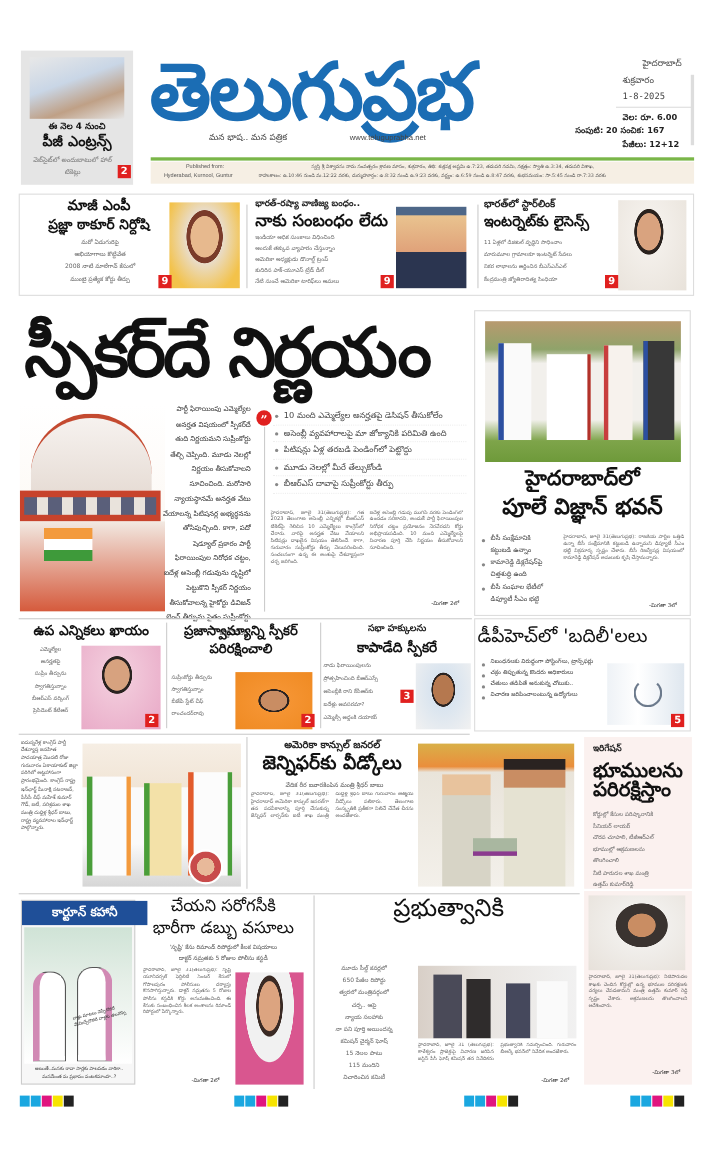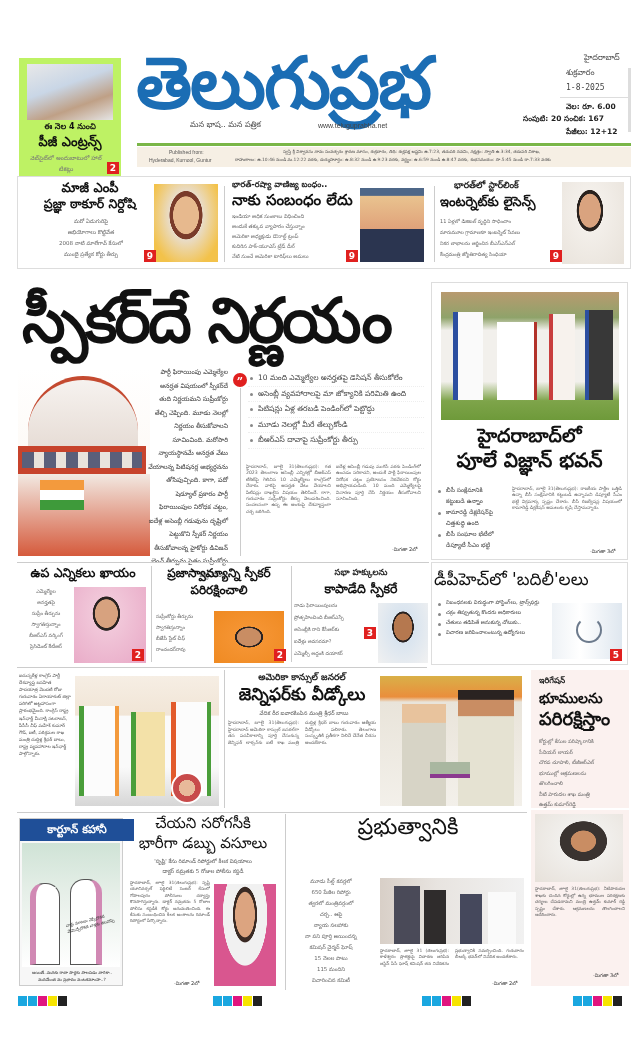--- a/index.html
+++ b/index.html
@@ -13,21 +13,21 @@
   .bullet-list li::before { content: ""; position: absolute; left: 2px; top: 6px; width: 3px; height: 3px; background: #888; border-radius: 50%; }
   .cmyk { position: absolute; display: flex; gap: 1px; }
   .cmyk span { width: 9px; height: 10px; display: block; }
   .vline { position: absolute; width: 1px; background: #ccc; }
   .hline { position: absolute; height: 1px; background: #ccc; }
   .para { text-align: justify; }
 </style>
 </head>
 <body>
 
-<div class="box" style="left:19px;top:58px;width:102px;height:122px;background:#bef264;border:none;">
+<div class="box" style="left:19px;top:46px;width:102px;height:122px;background:#e5e5e5;border:none;">
   <div class="photo" style="left:8px;top:6px;width:86px;height:56px;background:linear-gradient(160deg,#e8e8e8 0%,#c9d6e6 40%,#bfa086 70%,#e5e5e5 100%);"></div>
   <div style="position:absolute;top:64px;width:100%;text-align:center;font-size:8px;font-weight:bold;color:#111;">ఈ నెల 4 నుంచి</div>
   <div style="position:absolute;top:76px;width:100%;text-align:center;font-size:13px;font-weight:bold;color:#111;">పీజీ ఎంట్రన్స్</div>
   <div style="position:absolute;top:94px;left:8px;width:78px;text-align:center;font-size:6px;color:#777;line-height:11px;">వెబ్‌సైట్‌లో అందుబాటులో హాల్ టికెట్లు</div>
   <div class="red-badge" style="left:88px;top:104px;">2</div>
 </div>
 
 <div style="position:absolute;left:136px;top:38px;width:412px;font-size:72px;font-weight:bold;color:#1b6db4;letter-spacing:-2px;line-height:90px;white-space:nowrap;">తెలుగుప్రభ</div>
 <div style="position:absolute;left:190px;top:120px;font-size:8px;color:#444;">మన భాష.. మన పత్రిక</div>
 <div style="position:absolute;left:318px;top:122px;font-size:7px;color:#444;font-family:'Liberation Sans',sans-serif;">www.teluguprabha.net</div>
@@ -76,21 +76,21 @@
     <div class="tiny" style="font-size:5.2px;line-height:10px;white-space:nowrap;">అమెరికా అధ్యక్షుడు డొనాల్డ్ ట్రంప్</div>
     <div class="tiny" style="font-size:5.2px;line-height:10px;white-space:nowrap;">కుదిరిన పాక్-యూఎస్ ట్రేడ్ డీల్</div>
     <div class="tiny" style="font-size:5.2px;line-height:10px;white-space:nowrap;">నేటి నుంచే అమెరికా టారిఫ్‌లు అమలు</div>
   </div>
   <div class="photo" style="left:132px;top:10px;width:64px;height:74px;background:linear-gradient(180deg,#4e6788 0%,#4e6788 10%,#e9c38f 11%,#e0a27a 55%,#2b3550 56%,#2b3550 100%);"></div>
   <div class="red-badge" style="left:118px;top:72px;">9</div>
 </div>
 <div class="vline" style="left:434px;top:186px;height:76px;"></div>
 
 <div style="position:absolute;left:438px;top:178px;width:192px;height:88px;">
-  <div style="position:absolute;left:16px;top:2px;font-size:9px;font-weight:bold;color:#222;white-space:nowrap;">భారత్‌లో స్టార్‌లింక్</div>
+  <div style="position:absolute;left:2px;top:2px;font-size:9px;font-weight:bold;color:#222;white-space:nowrap;">భారత్‌లో స్టార్‌లింక్</div>
   <div style="position:absolute;left:2px;top:16px;font-size:13px;font-weight:bold;color:#111;white-space:nowrap;">ఇంటర్నెట్‌కు లైసెన్స్</div>
   <div style="position:absolute;left:2px;top:38px;width:118px;">
     <div class="tiny" style="font-size:5px;line-height:11px;white-space:nowrap;">11 ఏళ్లలో డిజిటల్ వృద్ధిని సాధించాం</div>
     <div class="tiny" style="font-size:5px;line-height:11px;white-space:nowrap;">మారుమూల గ్రామాలకూ ఇంటర్నెట్ సేవలు</div>
     <div class="tiny" style="font-size:5px;line-height:11px;white-space:nowrap;">నికర లాభాలను ఆర్జించిన బీఎస్ఎన్ఎల్</div>
     <div class="tiny" style="font-size:5px;line-height:11px;white-space:nowrap;">కేంద్రమంత్రి జ్యోతిరాదిత్య సింధియా</div>
   </div>
   <div class="photo" style="left:124px;top:4px;width:62px;height:82px;background:radial-gradient(ellipse at 45% 35%,#d9a37f 0 22%,#2a221e 23% 27%,#f3efea 28%,#e8e2da 100%);"></div>
   <div class="red-badge" style="left:112px;top:72px;">9</div>
 </div>
@@ -217,21 +217,21 @@
   <div class="para" style="position:absolute;left:2px;top:50px;width:148px;font-size:4.6px;color:#666;line-height:6.6px;height:86px;overflow:hidden;column-count:2;column-gap:6px;">హైదరాబాద్, జూలై 31(తెలుగుప్రభ): హైదరాబాద్ అమెరికా కాన్సుల్ జనరల్‌గా తన పదవీకాలాన్ని పూర్తి చేసుకున్న జెన్నిఫర్ లార్సన్‌కు ఐటీ శాఖ మంత్రి దుద్దిళ్ల శ్రీధర్ బాబు గురువారం ఆత్మీయ వీడ్కోలు పలికారు. తెలంగాణ సంస్కృతికి ప్రతీకగా నిలిచే చేనేత చీరను అందజేశారు.</div>
   <div class="photo" style="left:154px;top:6px;width:142px;height:130px;background:linear-gradient(180deg,#d9b048 0%,#ea8e3c 16%,#e9e4da 20%,#f3f0ea 100%);">
     <div style="position:absolute;left:22px;top:28px;width:44px;height:102px;background:linear-gradient(180deg,#e8c39d 0%,#e8c39d 18%,#d7d4c6 19%);"></div>
     <div style="position:absolute;left:78px;top:14px;width:56px;height:116px;background:linear-gradient(180deg,#2a2321 0%,#2a2321 8%,#c98d63 9%,#c98d63 22%,#e5e2d2 23%);"></div>
     <div style="position:absolute;left:50px;top:86px;width:40px;height:16px;background:#a9b7a0;border-bottom:4px solid #8b3a8f;"></div>
   </div>
 </div>
 
 <div style="position:absolute;left:531px;top:670px;width:98px;height:138px;background:#fbf1ef;padding-left:35px;">
   <div style="position:absolute;left:8px;top:6px;font-size:8px;font-weight:bold;color:#222;">ఇరిగేషన్</div>
-  <div style="position:absolute;left:8px;top:20px;font-size:14px;font-weight:bold;color:#111;">భూములను</div>
+  <div style="position:absolute;left:8px;top:20px;font-size:18px;font-weight:bold;color:#111;">భూములను</div>
   <div style="position:absolute;left:8px;top:38px;font-size:18px;font-weight:bold;color:#111;white-space:nowrap;">పరిరక్షిస్తాం</div>
   <div style="position:absolute;left:8px;top:66px;width:88px;">
     <div class="tiny" style="font-size:5.2px;line-height:10.5px;white-space:nowrap;">కోర్టుల్లో కేసుల పరిష్కారానికి</div>
     <div class="tiny" style="font-size:5.2px;line-height:10.5px;white-space:nowrap;">సీనియర్ లాయర్</div>
     <div class="tiny" style="font-size:5.2px;line-height:10.5px;white-space:nowrap;">చొరవ చూపాలి, టీజీఆర్ఎల్</div>
     <div class="tiny" style="font-size:5.2px;line-height:10.5px;white-space:nowrap;">భూముల్లో ఆక్రమణలను</div>
     <div class="tiny" style="font-size:5.2px;line-height:10.5px;white-space:nowrap;">తొలగించాలి</div>
     <div class="tiny" style="font-size:5.2px;line-height:10.5px;white-space:nowrap;">నీటి పారుదల శాఖ మంత్రి</div>
     <div class="tiny" style="font-size:5.2px;line-height:10.5px;white-space:nowrap;">ఉత్తమ్ కుమార్‌రెడ్డి</div>
   </div>

